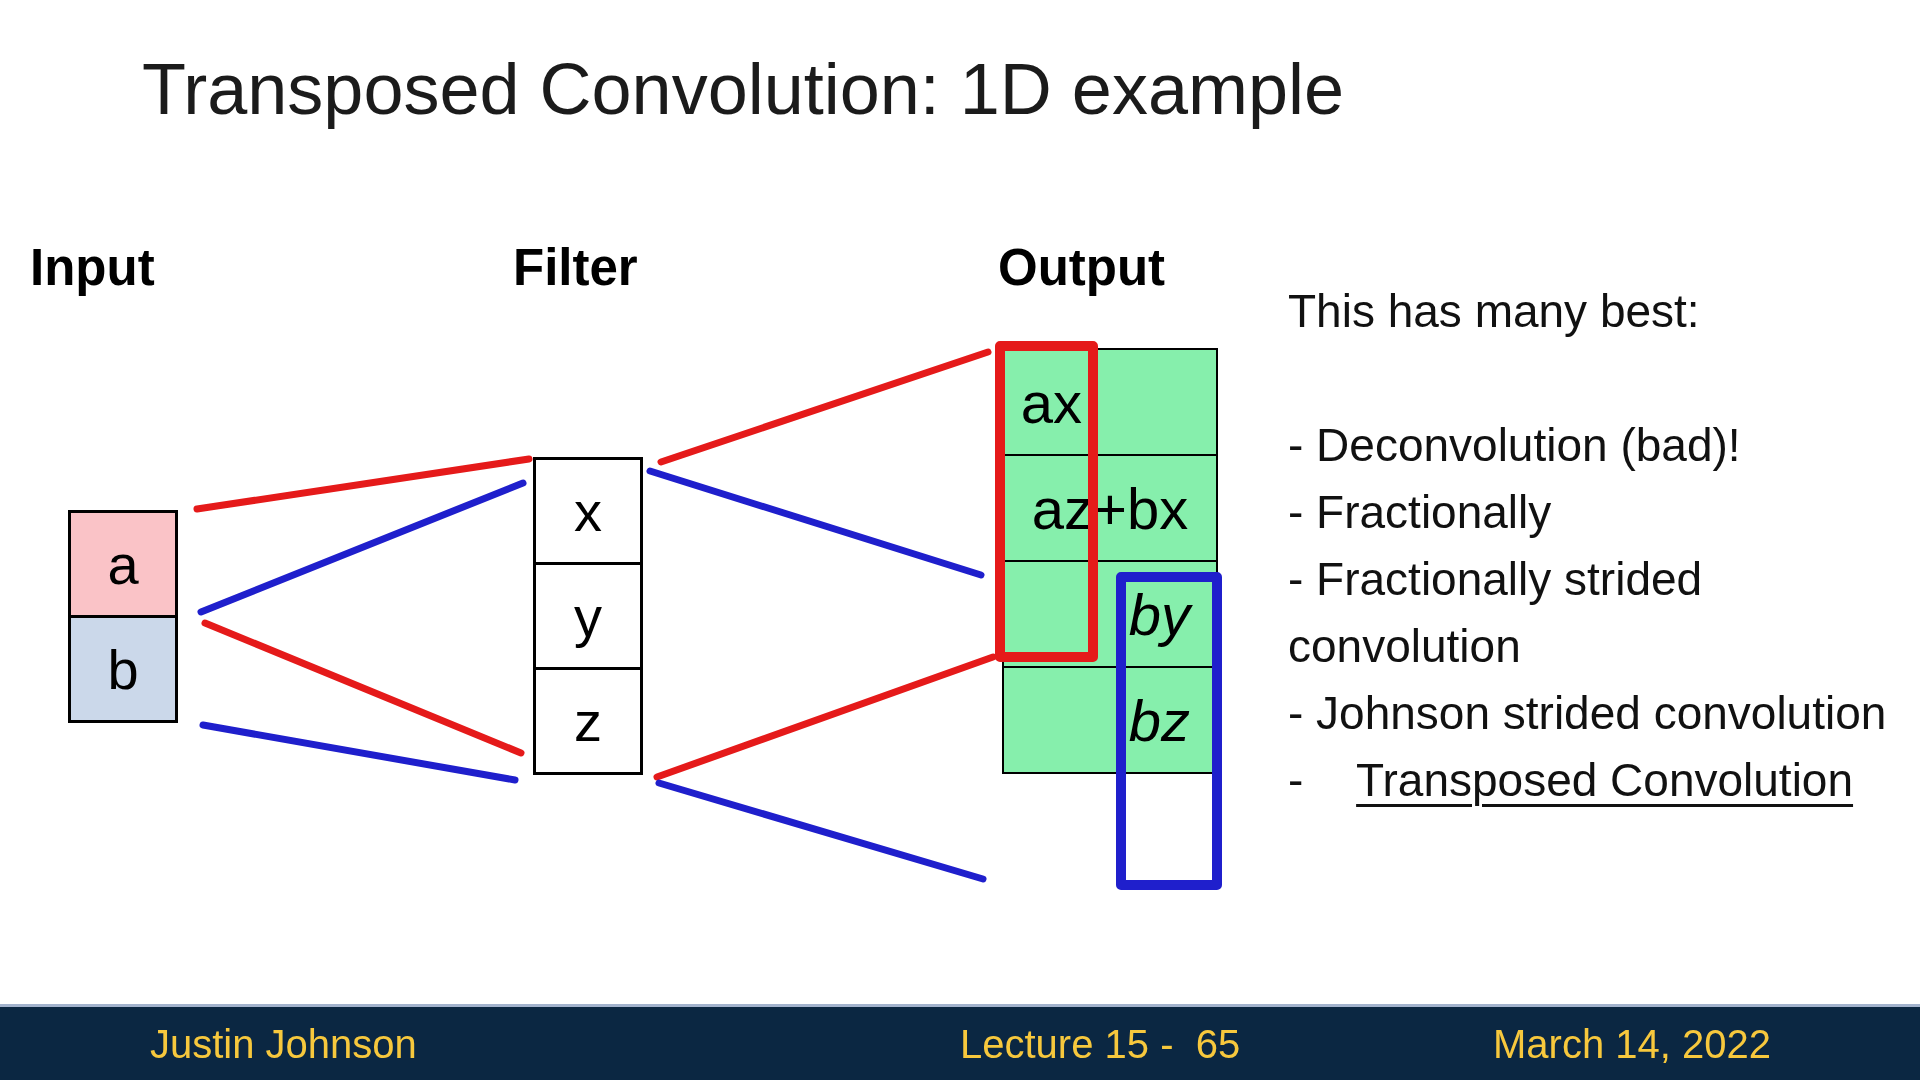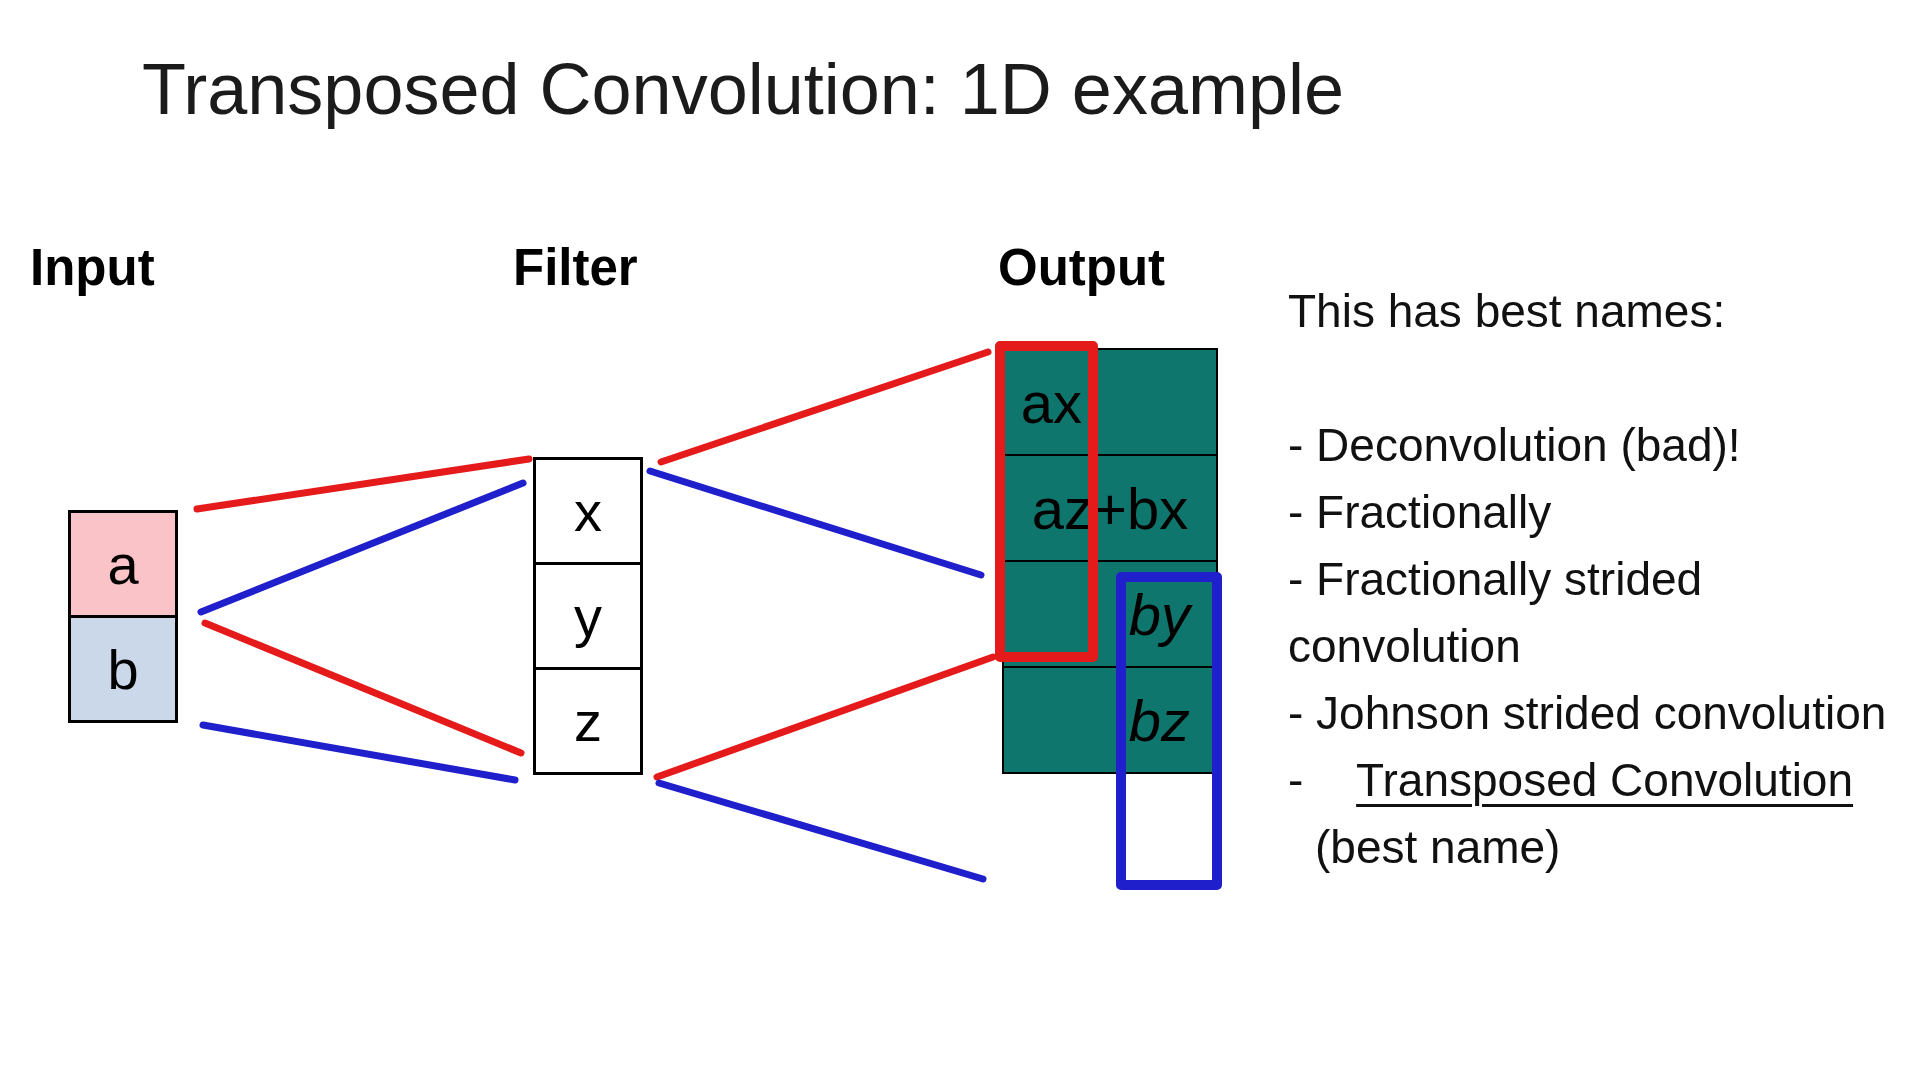--- a/index.html
+++ b/index.html
@@ -74,21 +74,21 @@
   .filter-col { left: 533px; top: 457px; }
   .cell-a { background: var(--input-a-fill); }
   .cell-b { background: var(--input-b-fill); }
 
   .output-col { left: 1002px; top: 348px; z-index: 2; }
   .out-cell {
     position: relative;
     width: 216px;
     height: 108px;
     border: 2px solid var(--cell-border);
-    background: #0f766e;
+    background: #86efac;
     font-size: 58px;
     color: #000;
   }
   .out-cell + .out-cell { margin-top: -2px; }
   .out-val {
     position: absolute;
     top: 0; bottom: 0;
     display: flex;
     align-items: center;
     justify-content: center;
@@ -199,25 +199,29 @@
     <line class="line-red" x1="661" y1="462" x2="988" y2="352"></line>
     <line class="line-red" x1="657" y1="777" x2="993" y2="657"></line>
     <line class="line-blue" x1="650" y1="471" x2="981" y2="575"></line>
     <line class="line-blue" x1="659" y1="783" x2="983" y2="879"></line>
   </svg>
 
   <div class="overlay-box red-box"></div>
   <div class="overlay-box blue-box"></div>
 
   <div class="names">
-    <div>This has best names:</div>
+    <div>This has many best:</div>
     <div class="names-spacer"></div>
     <div>- Deconvolution (bad)!</div>
     <div>- Fractionally</div>
     <div>- Fractionally strided convolution</div>
     <div>- Johnson strided convolution</div>
     <div><span>- </span><span class="underlined">Transposed Convolution</span>
-      <div class="name-note">(best name)</div>
-    </div>
-  </div>
-
+    </div>
+  </div>
+
+  <div class="footer">
+    <span class="f-author">Justin Johnson</span>
+    <span class="f-lecture">Lecture 15 -  65</span>
+    <span class="f-date">March 14, 2022</span>
+  </div>
 
 </div>
 
 </body></html>

